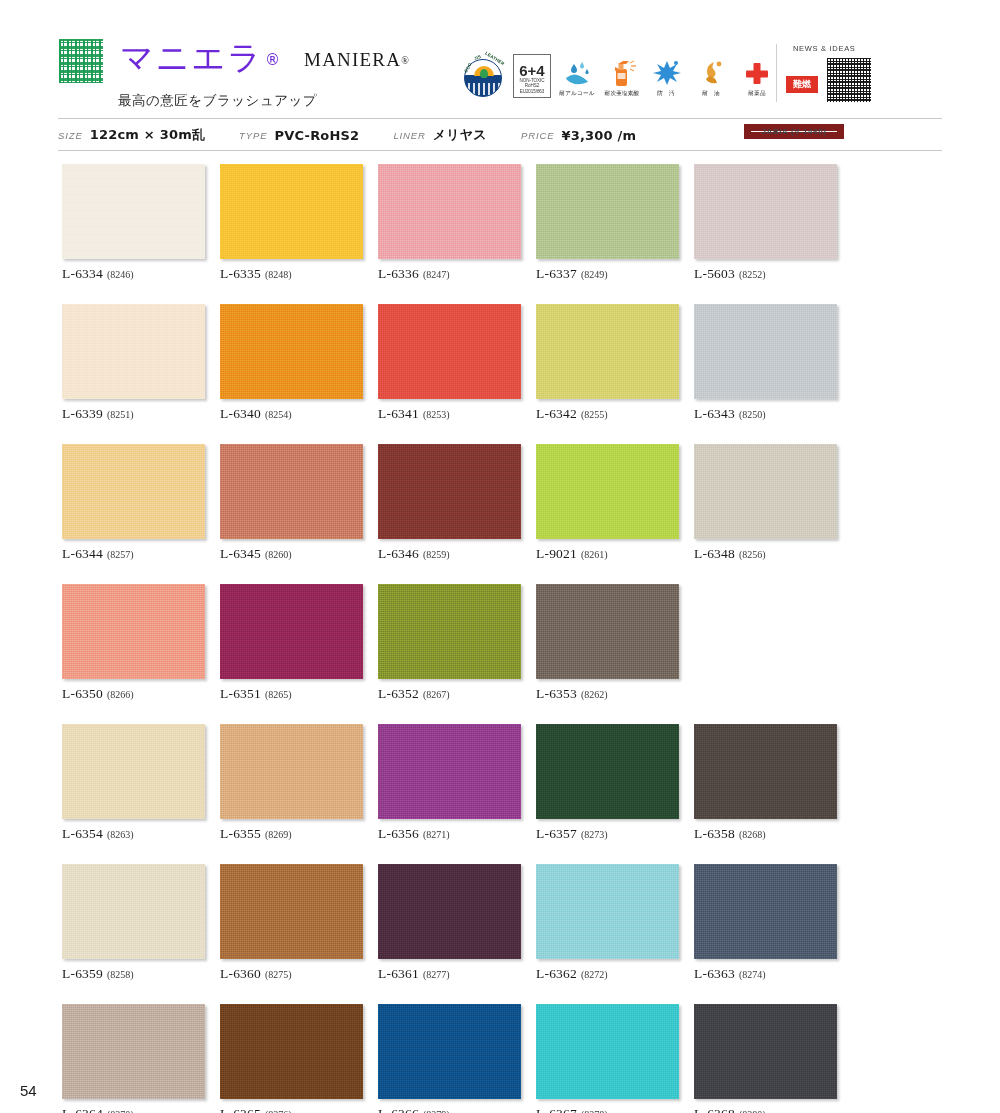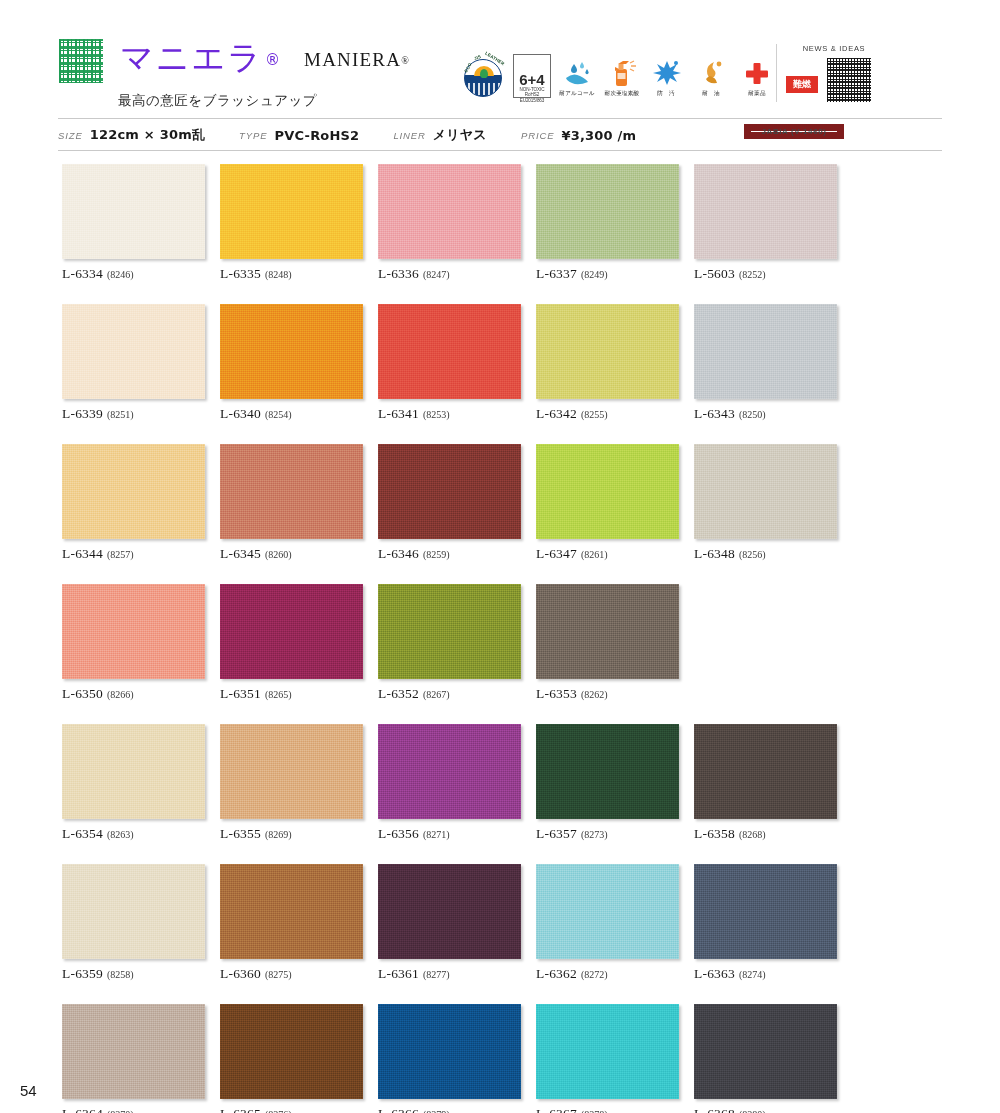--- a/index.html
+++ b/index.html
@@ -57,41 +57,41 @@
      repeating-linear-gradient(90deg,#ffffff 0 2px,transparent 2px 5px);opacity:.85;}
   .eco-text{
     position:absolute;left:0;top:0;width:46px;height:46px;
     font-size:4.4px;font-weight:bold;color:#1b4f2a;letter-spacing:.2px;
   }
   .eco-text span{position:absolute;white-space:nowrap;}
 
   .rohs{
     width:38px;height:44px;border:1px solid #6d6d6d;box-sizing:border-box;
     display:flex;flex-direction:column;align-items:center;justify-content:flex-start;
-    padding-top:17px;background:#fff;
+    padding-top:8px;background:#fff;
   }
   .rohs-big{font-size:15px;font-weight:bold;line-height:15px;color:#2b2b2b;}
   .rohs-s{font-size:4.6px;line-height:5.4px;color:#3a3a3a;letter-spacing:-.1px;}
 
   .ic{width:38px;display:flex;flex-direction:column;align-items:center;}
   .ic-glyph{height:30px;display:flex;align-items:flex-end;justify-content:center;}
   .ic-lab{
     font-family:"DejaVu Sans",sans-serif;
     font-size:5.6px;color:#1a1a1a;margin-top:3px;white-space:nowrap;letter-spacing:.2px;
   }
   .ic-lab.wide{letter-spacing:2.2px;}
   .nenen{
     width:32px;height:17px;background:#e03127;color:#fff;
     font-family:"DejaVu Sans",sans-serif;font-size:9px;font-weight:bold;
     display:flex;align-items:center;justify-content:center;margin-bottom:5px;letter-spacing:0;
   }
 
   
   .news{position:absolute;left:718px;top:8px;width:112px;border-left:1px solid #cfcfcf;padding-left:16px;}
-  .news-t{font-size:7.5px;letter-spacing:.7px;color:#3a3a3a;text-align:center;width:82px;}
+  .news-t{font-size:7.5px;letter-spacing:.7px;color:#3a3a3a;text-align:left;width:82px;}
   .news-qr{
     width:44px;height:44px;margin:5px auto 0 auto;
     background-color:#fff;
     background-image:
       linear-gradient(90deg,#151515 22%,transparent 22%,transparent 47%,#151515 47%,#151515 60%,transparent 60%),
       linear-gradient(0deg,#1d1d1d 15%,transparent 15%,transparent 40%,#1d1d1d 40%,#1d1d1d 55%,transparent 55%,transparent 76%,#1d1d1d 76%);
     background-size:6px 6px,6px 6px;
   }
 
   .hr{position:absolute;left:58px;width:884px;height:1px;background:#c9c9c9;}
@@ -319,21 +319,21 @@
         <div class="cell">
           <div class="sw" style="background: rgb(200, 117, 94);"></div>
           <div class="cap"><span class="code">L-6345</span><span class="alt">(8260)</span></div>
         </div>
         <div class="cell">
           <div class="sw" style="background: rgb(123, 52, 47);"></div>
           <div class="cap"><span class="code">L-6346</span><span class="alt">(8259)</span></div>
         </div>
         <div class="cell">
           <div class="sw" style="background: rgb(178, 210, 70);"></div>
-          <div class="cap"><span class="code">L-6347</span><span class="alt">(8261)</span></div>
+          <div class="cap"><span class="code">L-9021</span><span class="alt">(8261)</span></div>
         </div>
         <div class="cell">
           <div class="sw" style="background: rgb(207, 201, 187);"></div>
           <div class="cap"><span class="code">L-6348</span><span class="alt">(8256)</span></div>
         </div>
       </div>
       <div class="row">
         <div class="cell">
           <div class="sw" style="background: rgb(240, 150, 128);"></div>
           <div class="cap"><span class="code">L-6350</span><span class="alt">(8266)</span></div>

